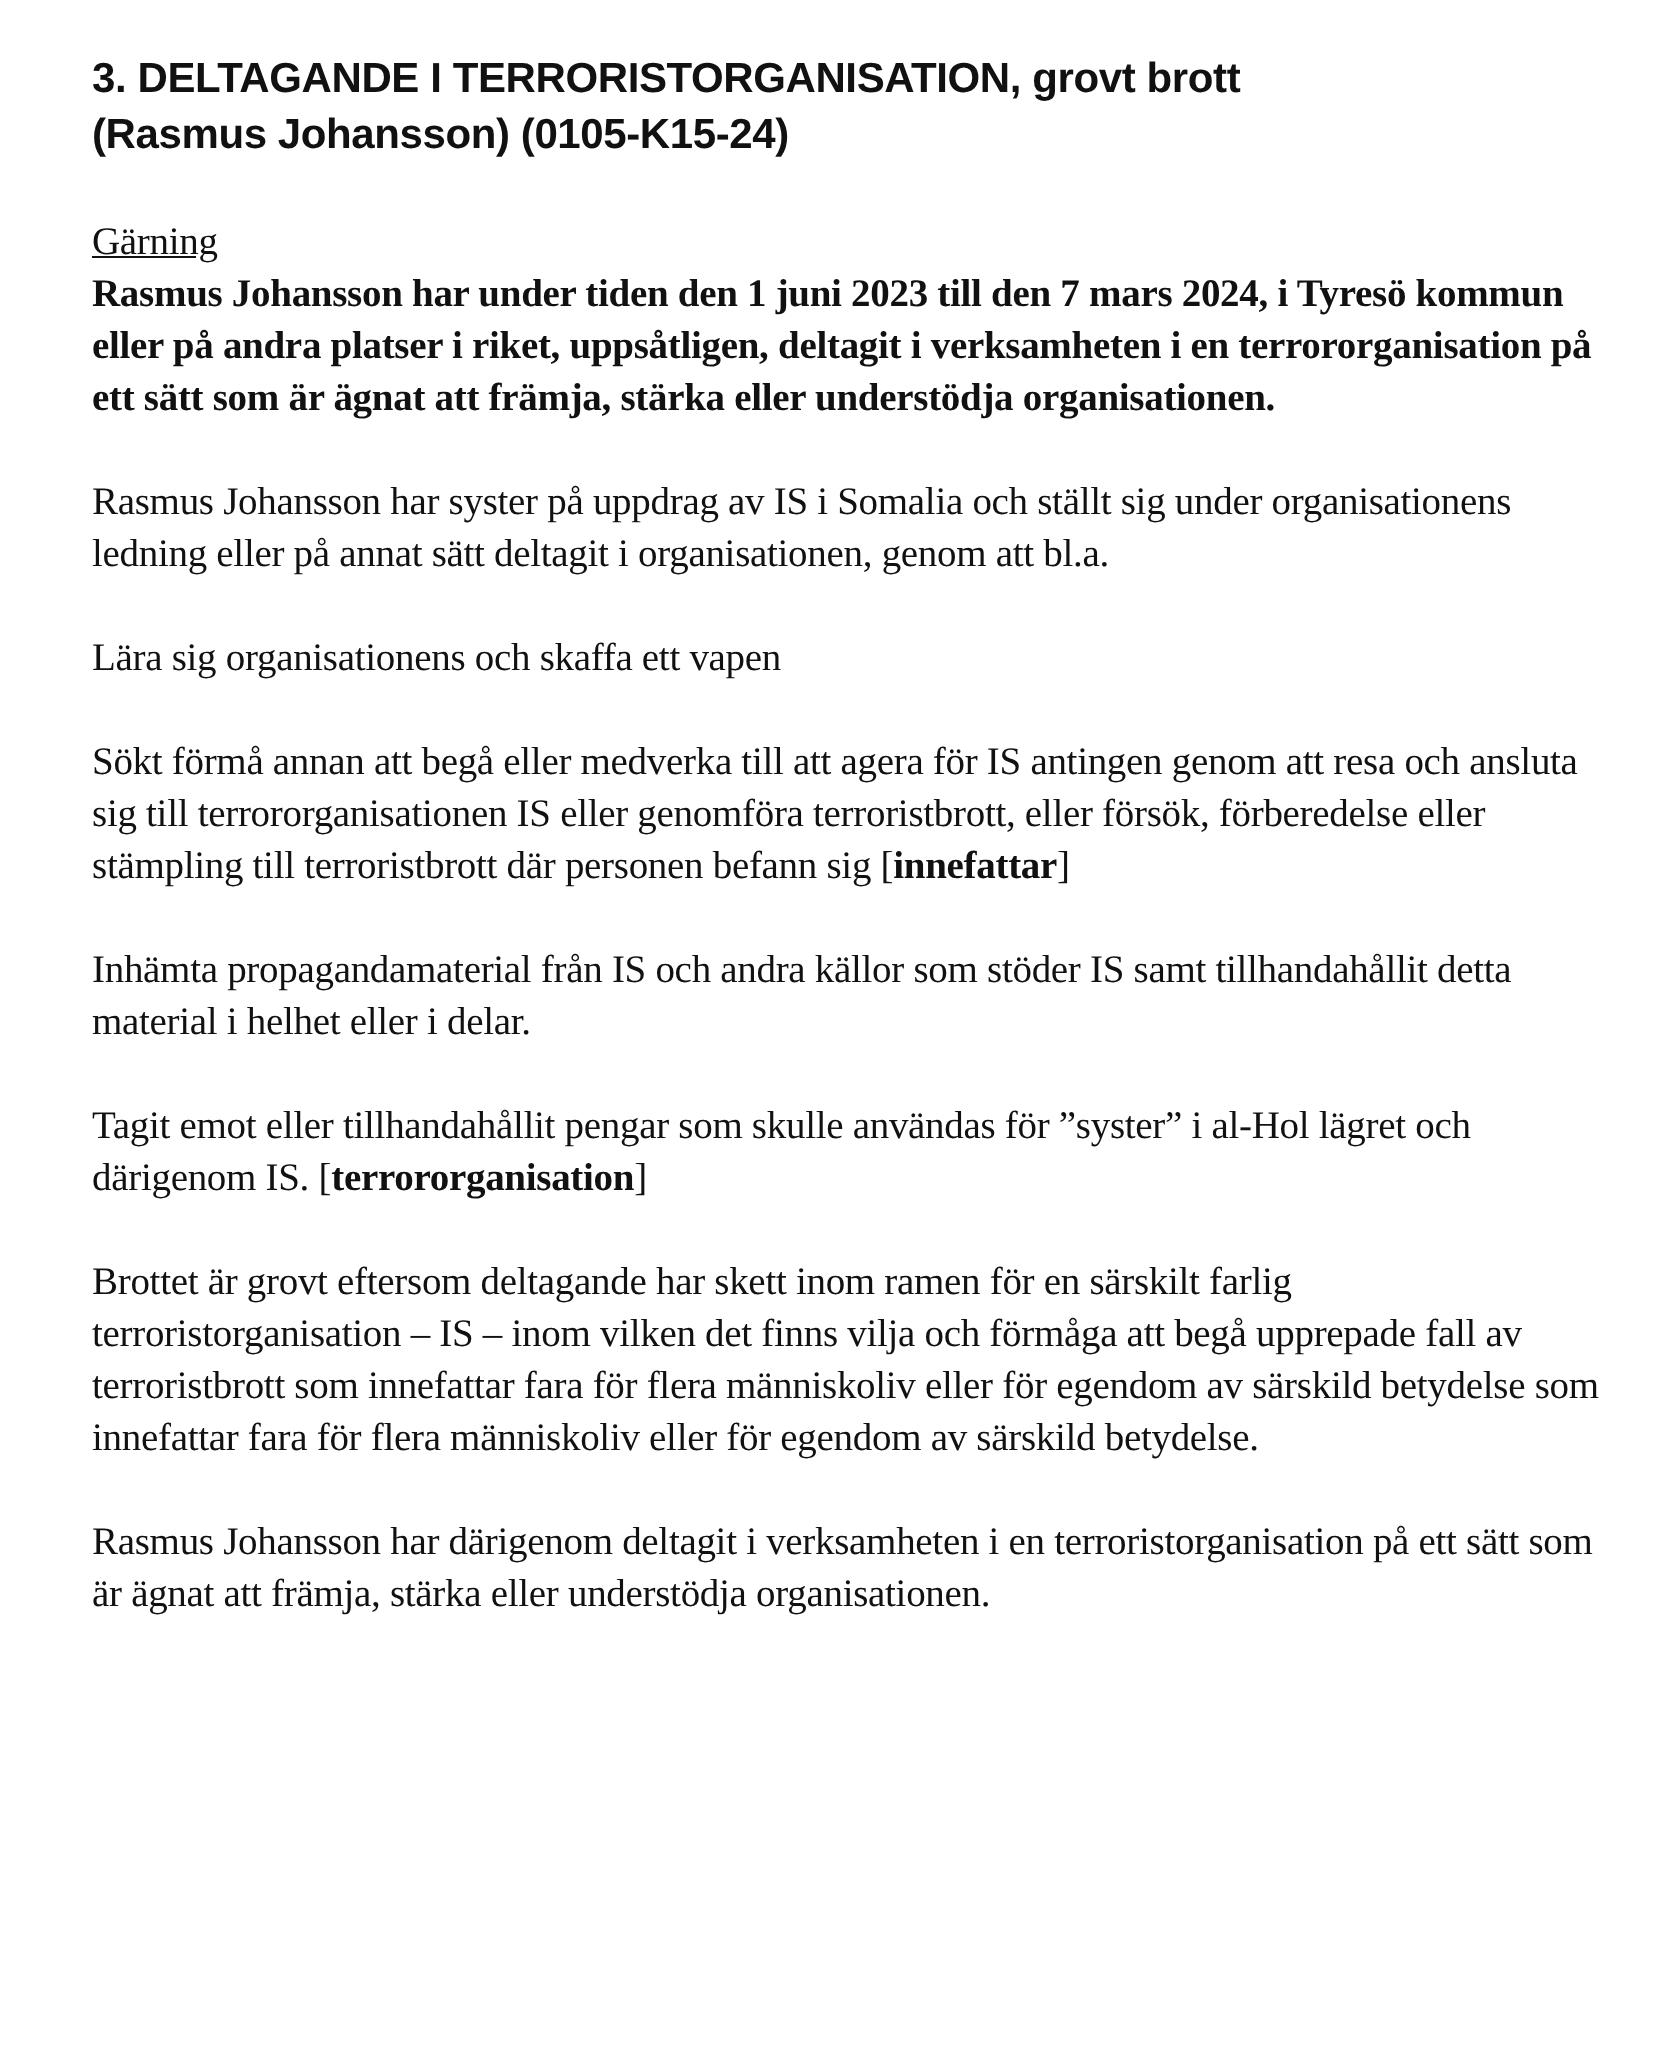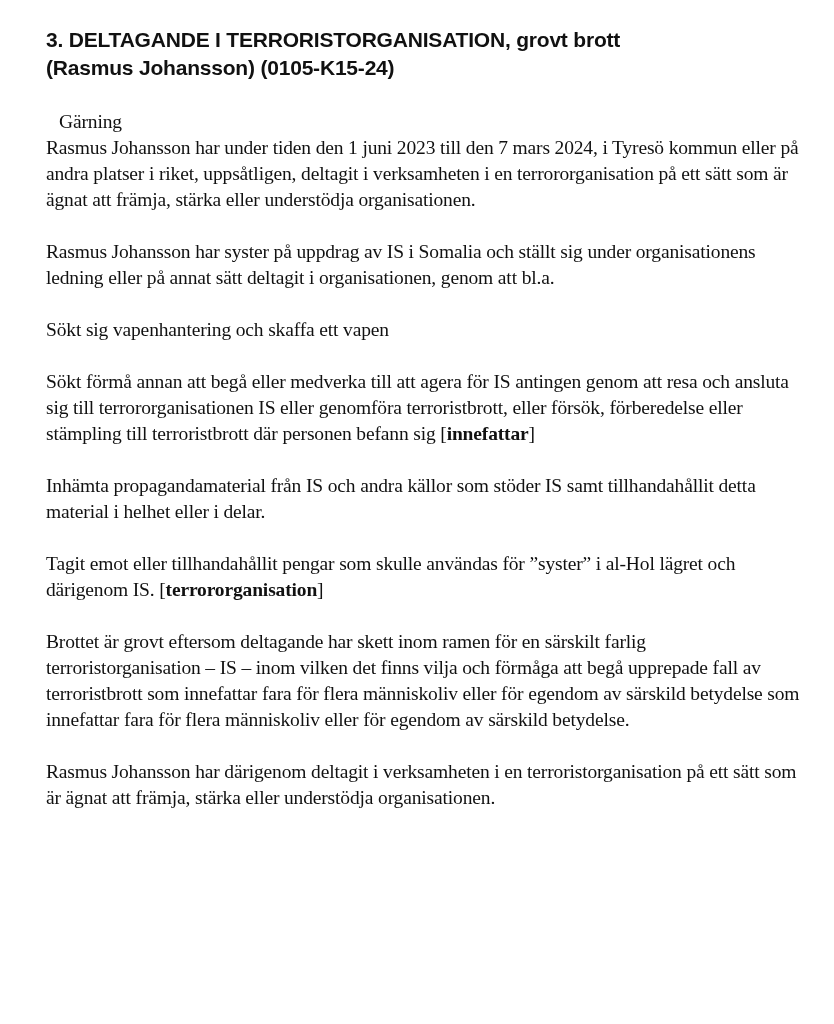--- a/index.html
+++ b/index.html
@@ -26,28 +26,29 @@
       letter-spacing: -0.2px;
     }
     .body-text {
       font-family: "Liberation Serif", serif;
       font-size: 19.5px;
       line-height: 26px;
       letter-spacing: -0.15px;
     }
     .section-label {
       display: block;
+      text-decoration: underline;
       margin-top: 27px;
-      margin-left: 13px;
     }
     .para {
       margin: 0 0 26px 0;
     }
     .para.first {
       margin-top: 0;
+      font-weight: bold;
     }
     .tag {
       font-weight: bold;
     }
   </style>
 </head>
 <body>
 
 <div class="page">
   <h1 class="heading">
@@ -60,21 +61,21 @@
 
     <p class="para first">
       <span>Rasmus Johansson har under tiden den 1 juni 2023 till den 7 mars 2024, i Tyresö kommun eller på andra platser i riket, uppsåtligen, deltagit i verksamheten i en terrororganisation på ett sätt som är ägnat att främja, stärka eller understödja organisationen.</span>
     </p>
 
     <p class="para">
       <span>Rasmus Johansson har syster på uppdrag av IS i Somalia och ställt sig under organisationens ledning eller på annat sätt deltagit i organisationen, genom att bl.a.</span>
     </p>
 
     <p class="para">
-      <span>Sökt sig vapenhantering och skaffa ett vapen</span>
+      <span>Lära sig organisationens och skaffa ett vapen</span>
     </p>
 
     <p class="para">
       <span>Sökt förmå annan att begå eller medverka till att agera för IS antingen genom att resa och ansluta sig till terrororganisationen IS eller genomföra terroristbrott, eller försök, förberedelse eller stämpling till terroristbrott där personen befann sig </span><span>[</span><span class="tag">innefattar</span><span>]</span>
     </p>
 
     <p class="para">
       <span>Inhämta propagandamaterial från IS och andra källor som stöder IS samt tillhandahållit detta material i helhet eller i delar.</span>
     </p>
 

